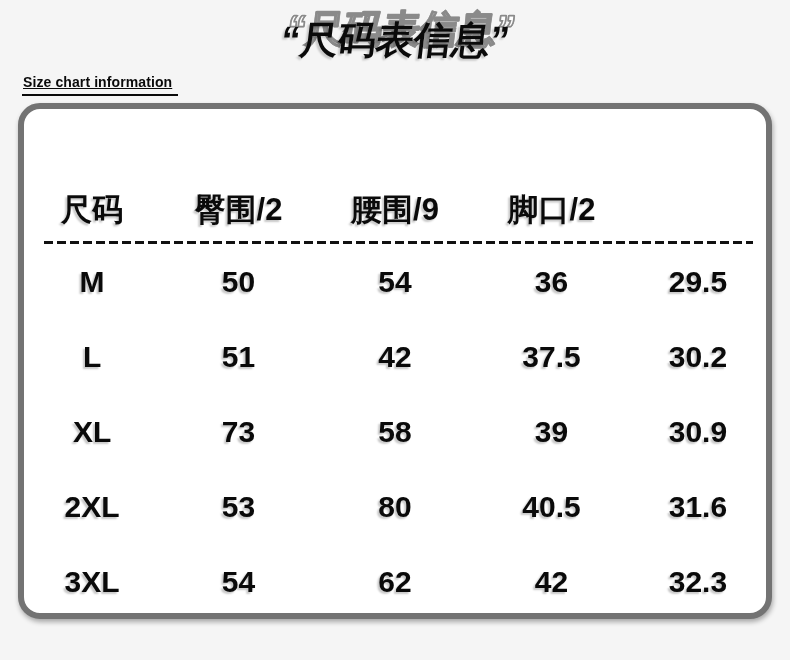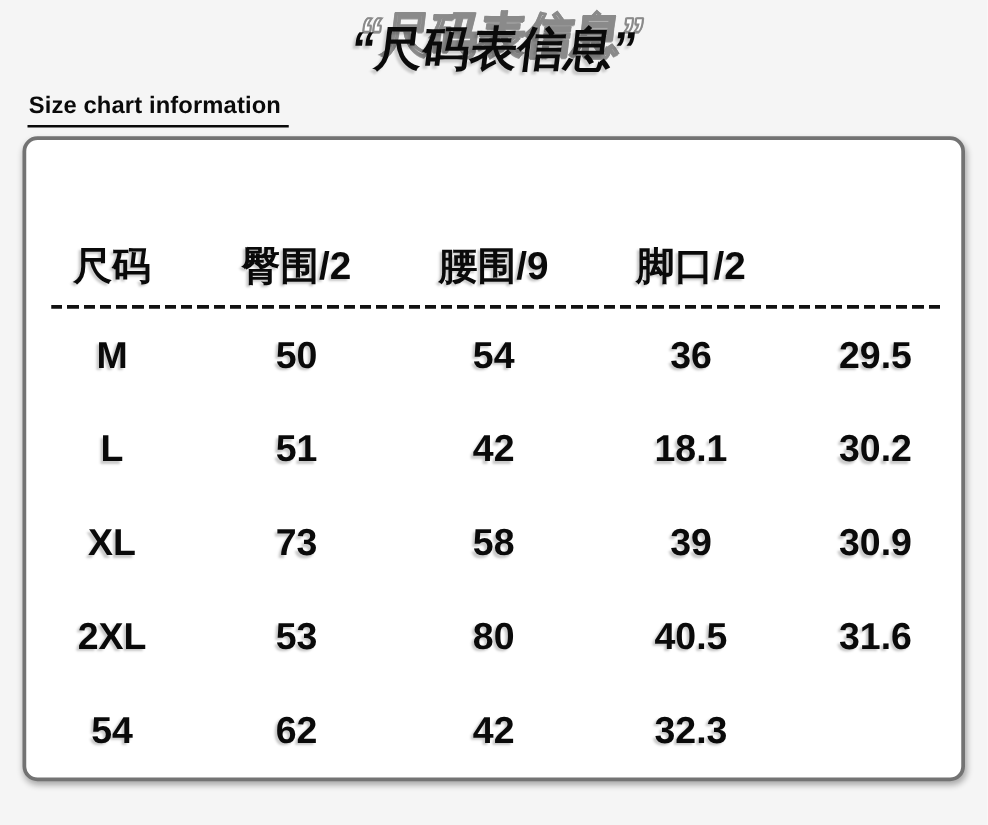--- a/index.html
+++ b/index.html
@@ -46,37 +46,38 @@
     position: relative;
     z-index: 1;
     color: #0a0a0a;
     text-shadow: -2px 2px 2px rgba(0,0,0,0.18);
   }
 
   
   .subtitle {
     display: inline-block;
     margin: 6px 0 0 22px;
-    font-size: 19px;
+    font-size: 14px;
     font-weight: 700;
     color: #0a0a0a;
     padding: 0 6px 4px 1px;
     border-bottom: 2px solid #0a0a0a;
     letter-spacing: 0.1px;
+    text-decoration: underline;
   }
 
   
   .card {
     box-sizing: border-box;
     width: 754px;
     height: 516px;
     margin: 7px auto 0 auto;
     background: #ffffff;
-    border: 3px solid #737373;
-    border-radius: 12px;
+    border: 6px solid #737373;
+    border-radius: 22px;
     box-shadow: 1px 3px 5px rgba(0,0,0,0.32);
     overflow: hidden;
   }
   .grid-row {
     display: grid;
     grid-template-columns: 0.87fr 1fr 1fr 1fr 0.87fr;
     align-items: center;
   }
   .header-row {
     height: 132px;
@@ -132,41 +133,42 @@
       <div class="cell">50</div>
       <div class="cell">54</div>
       <div class="cell">36</div>
       <div class="cell">29.5</div>
     </div>
 
     <div class="grid-row body-row">
       <div class="cell">L</div>
       <div class="cell">51</div>
       <div class="cell">42</div>
-      <div class="cell">18.1</div>
+      <div class="cell">37.5</div>
       <div class="cell">30.2</div>
     </div>
 
     <div class="grid-row body-row">
       <div class="cell">XL</div>
       <div class="cell">73</div>
       <div class="cell">58</div>
       <div class="cell">39</div>
       <div class="cell">30.9</div>
     </div>
 
     <div class="grid-row body-row">
       <div class="cell">2XL</div>
       <div class="cell">53</div>
       <div class="cell">80</div>
       <div class="cell">40.5</div>
       <div class="cell">31.6</div>
     </div>
 
     <div class="grid-row body-row">
+      <div class="cell">3XL</div>
       <div class="cell">54</div>
       <div class="cell">62</div>
       <div class="cell">42</div>
       <div class="cell">32.3</div>
     </div>
 
   </div>
 </div>
 
 </body></html>

